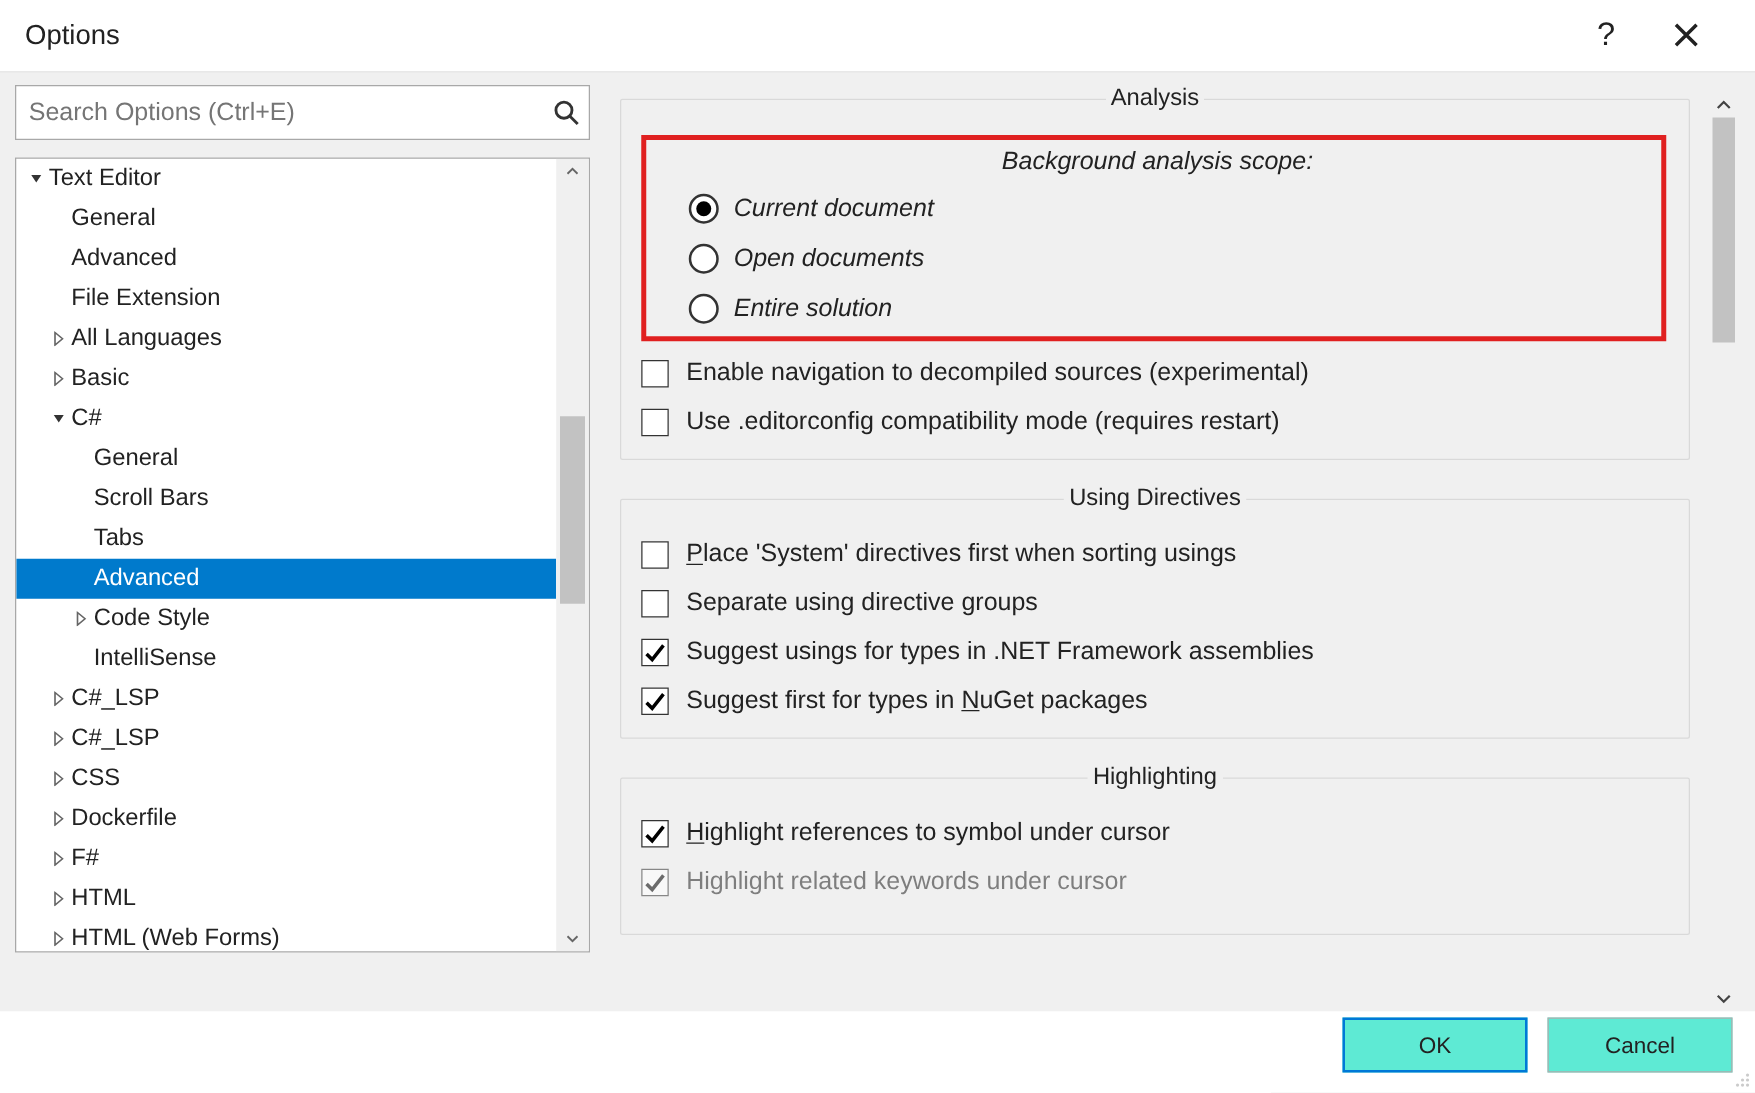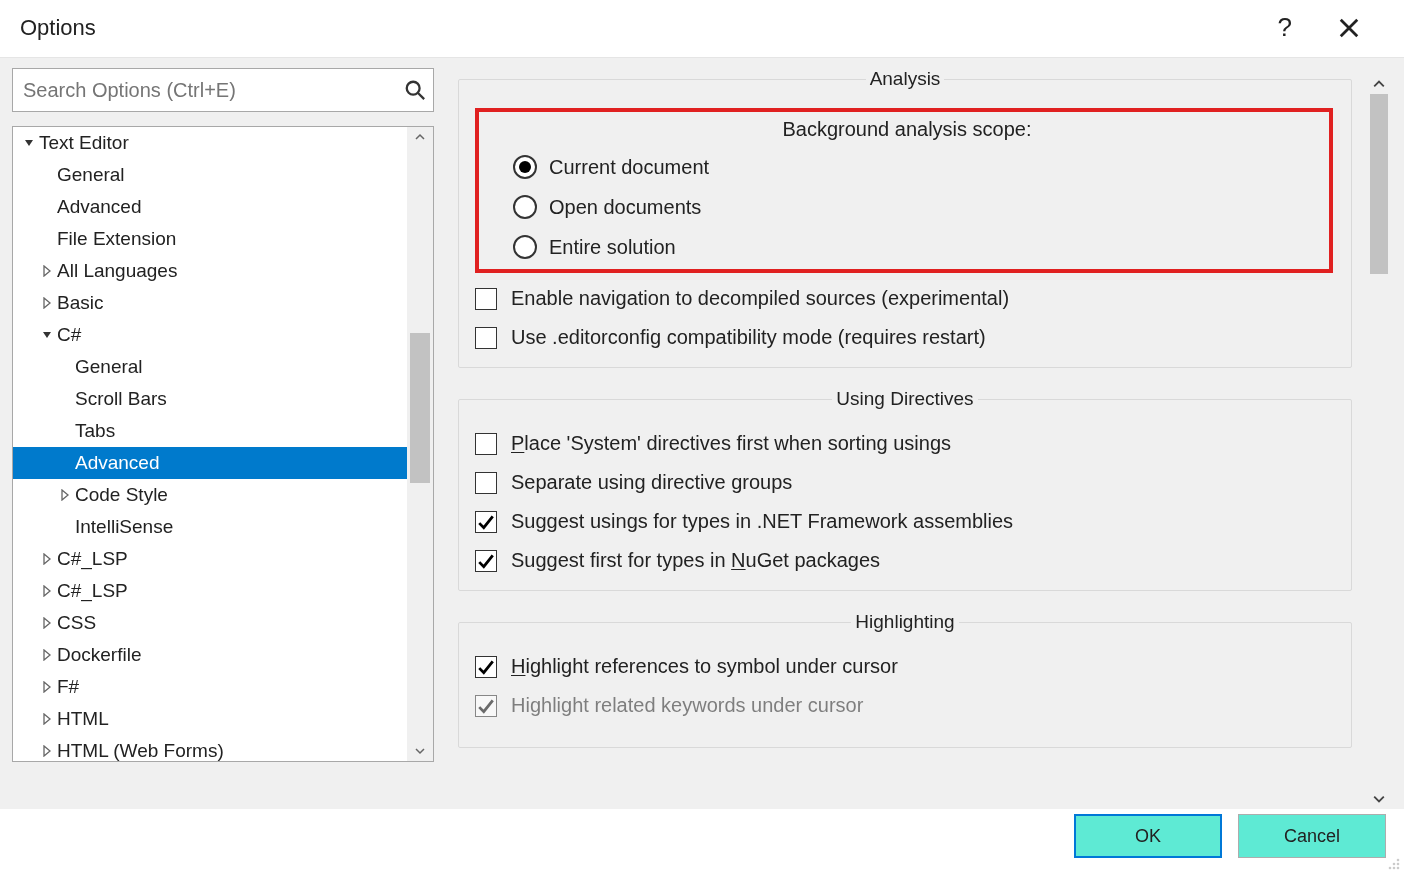--- a/index.html
+++ b/index.html
@@ -29,21 +29,21 @@
   .main {
     display:flex;
     background:#f0f0f0;
     padding:10px 12px 0 12px;
     height: 752px;
     border-top:1px solid #e5e5e5;
   }
 
   
   .left {
-    width:422px;
+    width:460px;
     display:flex; flex-direction:column;
   }
   .search-wrap {
     position:relative;
   }
   .search-input {
     width:100%;
     height:44px;
     font-size:20px;
     padding: 0 42px 0 10px;
@@ -161,20 +161,21 @@
     background:#fff;
   }
   .check svg { width:18px; height:18px; }
 
   .u { text-decoration:underline; text-decoration-thickness:1px; text-underline-offset:2px; }
 
   .highlight-box {
     border:4px solid #e02020;
     padding: 6px 8px 4px 8px;
     margin: -4px 4px 14px 2px;
+    font-style: italic;
   }
 
   
   .buttons {
     position:absolute; right:18px; bottom:16px;
     display:flex; gap:16px;
   }
   .btn {
     width:148px; height:44px;
     background:#5eead4;

